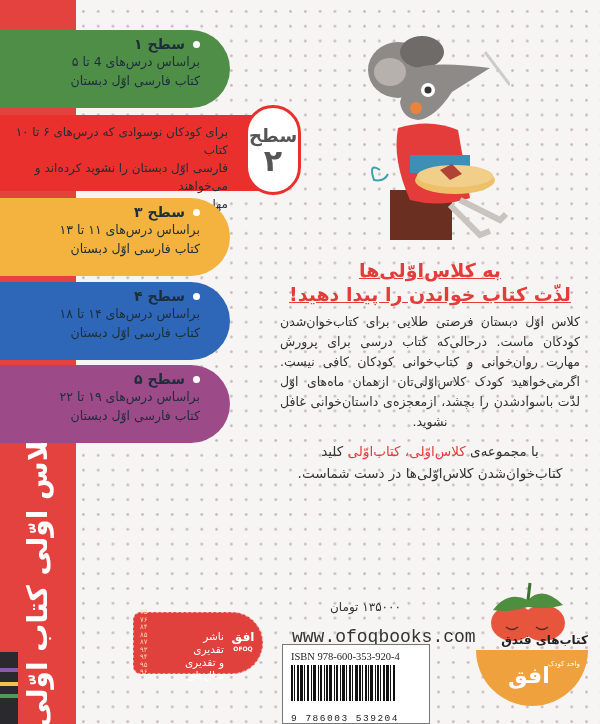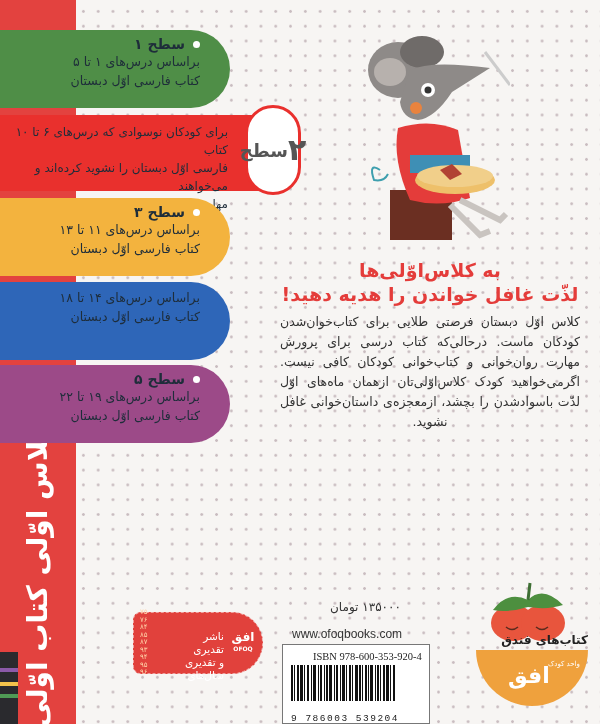--- a/index.html
+++ b/index.html
@@ -44,41 +44,41 @@
   .level2 {
     position: absolute; left: 0; top: 115px; width: 278px; height: 76px;
     background: #e9302d;
     padding: 8px 50px 0 10px;
     direction: rtl; text-align: right; color: #1e2d3a;
   }
   .level2 .line { font-size: 12px; line-height: 18px; }
   .level2-badge {
     position: absolute; left: 245px; top: 105px; width: 56px; height: 90px;
     border-radius: 40px; background: #fff; border: 3px solid #e9302d;
-    display: flex; flex-direction: row; align-items: center; justify-content: center;
+    display: flex; flex-direction: column; align-items: center; justify-content: center;
     color: #555; font-weight: bold;
   }
   .level2-badge .b-word { font-size: 18px; }
   .level2-badge .b-num { font-size: 30px; line-height: 30px; }
 
   .mouse { position: absolute; left: 340px; top: 30px; width: 170px; height: 210px; }
 
   .blurb { position: absolute; right: 20px; top: 258px; width: 300px; direction: rtl; text-align: center; }
-  .blurb .headline { color: #e43c3a; font-size: 19px; font-weight: bold; line-height: 24px; }
+  .blurb .headline { color: #e43c3a; font-size: 19px; font-weight: bold; line-height: 24px; text-decoration: underline; }
   .blurb .body { color: #333; font-size: 12.5px; line-height: 20px; margin-top: 6px; text-align: justify; text-align-last: center; }
   .blurb .closing { color: #333; font-size: 13.5px; line-height: 22px; margin-top: 8px; }
   .blurb .closing .hl { color: #e43c3a; }
 
   .price { position: absolute; left: 330px; top: 600px; font-size: 12px; color: #333; direction: rtl; }
-  .website { position: absolute; left: 292px; top: 627px; font-size: 12px; color: #333; font-family: Liberation Sans, sans-serif; }
+  .website { position: absolute; left: 292px; top: 627px; font-size: 18px; color: #333; font-family: Liberation Mono, monospace; }
   .isbn-box {
     position: absolute; left: 282px; top: 644px; width: 148px; height: 80px;
     background: #fff; border: 1px solid #777; padding: 6px 6px 0 8px;
   }
-  .isbn-text { font-family: "Liberation Serif", serif; font-size: 10.5px; color: #222; margin-left: 22px; }
+  .isbn-text { font-family: "Liberation Serif", serif; font-size: 10.5px; color: #222; }
   .barcode { margin-top: 3px; height: 36px; width: 124px; display: flex; align-items: stretch; }
   .barcode i { display: block; background: #111; height: 100%; }
   .barcode-digits { font-family: "Liberation Mono", monospace; font-size: 9.5px; color: #222; letter-spacing: 1.5px; margin-top: 12px; }
 
   .award {
     position: absolute; left: 133px; top: 612px; width: 130px; height: 62px;
     background: #e1413c; border-radius: 8px 32px 32px 8px;
     border: 1px dashed rgba(255,255,255,0.5);
     display: flex; align-items: center; direction: rtl;
   }
@@ -106,21 +106,21 @@
     <div class="s" style="top:16px;background:#8b5aa8;"></div>
     <div class="s" style="top:30px;background:#f3c24b;"></div>
     <div class="s" style="top:42px;background:#4f9a55;"></div>
   </div>
 
   <div class="level" style="top:30px;background:#4f8e47;">
     <div class="lvl-head">
         <span class="dot"></span>
         <span>سطح ۱</span>
       </div>
-    <div class="line">براساس درس‌های ۱ تا ۵</div>
+    <div class="line">براساس درس‌های 4 تا ۵</div>
     <div class="line">کتاب فارسی اوّل دبستان</div>
   </div>
 
   <div class="level2">
     <div class="line">برای کودکان نوسوادی که درس‌های ۶ تا ۱۰ کتاب</div>
     <div class="line">فارسی اوّل دبستان را نشوید کرده‌اند و می‌خواهند</div>
     <div class="line">مهارت بیشتری در خواندن جمله‌های تازه پیدا کنند.</div>
   </div>
   <div class="level2-badge">
     <div class="b-word">سطح</div>
@@ -130,20 +130,24 @@
   <div class="level" style="top:198px;background:#f3b33e;">
     <div class="lvl-head">
         <span class="dot"></span>
         <span>سطح ۳</span>
       </div>
     <div class="line">براساس درس‌های ۱۱ تا ۱۳</div>
     <div class="line">کتاب فارسی اوّل دبستان</div>
   </div>
 
   <div class="level" style="top:282px;background:#2e66b8;">
+    <div class="lvl-head">
+        <span class="dot"></span>
+        <span>سطح ۴</span>
+      </div>
     <div class="line">براساس درس‌های ۱۴ تا ۱۸</div>
     <div class="line">کتاب فارسی اوّل دبستان</div>
   </div>
 
   <div class="level" style="top:365px;background:#9c4a88;">
     <div class="lvl-head">
         <span class="dot"></span>
         <span>سطح ۵</span>
       </div>
     <div class="line">براساس درس‌های ۱۹ تا ۲۲</div>
@@ -165,22 +169,29 @@
     <ellipse cx="115" cy="150" rx="40" ry="14" fill="#eec06a"></ellipse>
     <ellipse cx="115" cy="146" rx="38" ry="11" fill="#f1cf8a"></ellipse>
     <path d="M100 140 l12 -6 l10 10 l-12 6 z" fill="#b14234"></path>
     <path d="M110 175 l30 30 l10 -4" stroke="#c9c4c0" stroke-width="6" fill="none"></path>
     <path d="M120 170 l40 20 l6 -6" stroke="#c9c4c0" stroke-width="6" fill="none"></path>
     <path d="M40 140 q-12 -8 -6 10 q10 2 14 -6" stroke="#3e9fae" stroke-width="2" fill="none"></path>
   </svg>
 
   <div class="blurb">
     <div class="headline">به کلاس‌اوّلی‌ها</div>
-    <div class="headline">لذّت غافل خواندن را هدیه دهید!</div>
+    <div class="headline">لذّت کتاب خواندن را پیدا دهید!</div>
     <div class="body">کلاس اوّل دبستان فرصتی طلایی برای کتاب‌خوان‌شدن کودکان ماست. درحالی‌که کتاب درسی برای پرورش مهارت روان‌خوانی و کتاب‌خوانی کودکان کافی نیست. اگرمی‌خواهید کودک کلاس‌اوّلی‌تان ازهمان ماه‌های اوّل لذّت باسوادشدن را بچشد، ازمعجزه‌ی داستان‌خوانی غافل نشوید.</div>
+    <div class="closing">
+      <span>با مجموعه‌ی</span>
+      <span class="hl">کلاس‌اوّلی، کتاب‌اوّلی</span>
+      <span>کلید</span>
+      <br>
+      <span>کتاب‌خوان‌شدن کلاس‌اوّلی‌ها در دست شماست.</span>
+    </div>
   </div>
 
   <div class="award">
     <div class="a-logo">
       <span>افق</span>
       <small>OFOQ</small>
     </div>
     <div class="a-text">
       <div>ناشر</div>
       <div>تقدیری</div>

